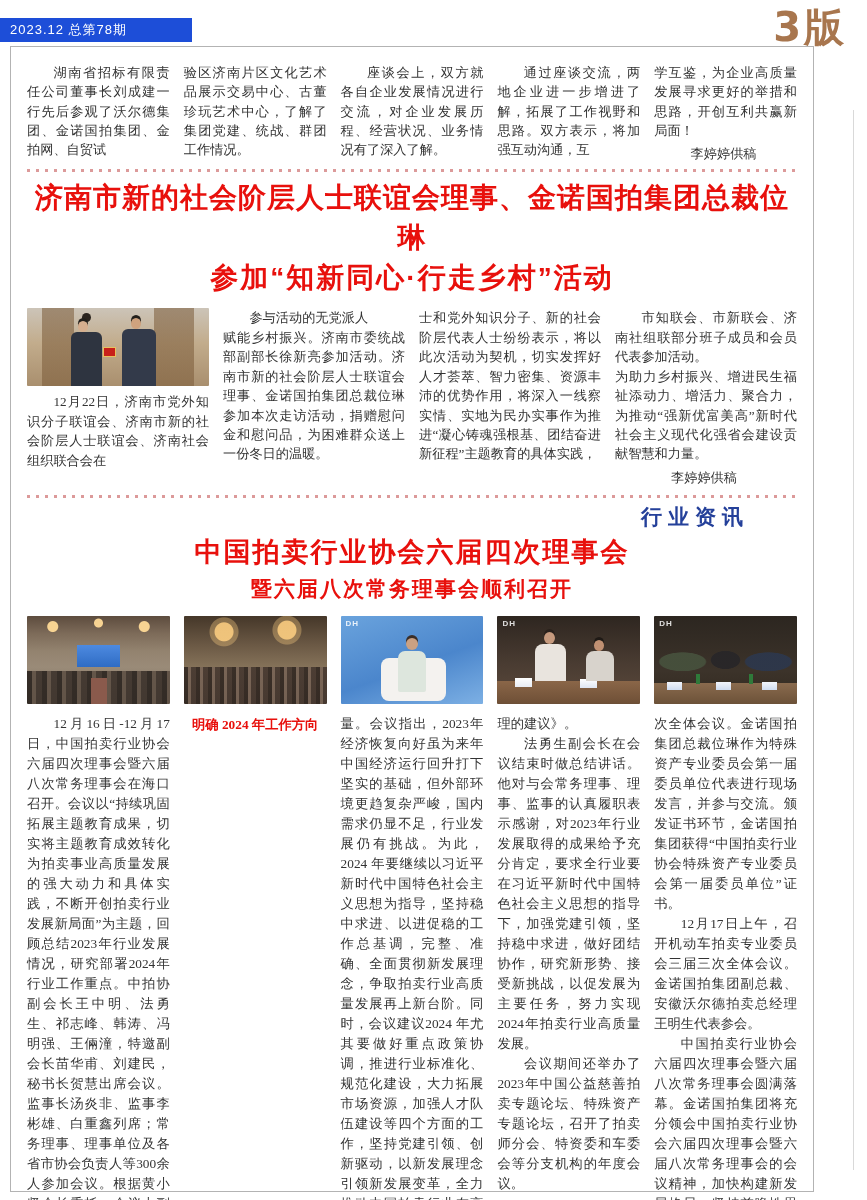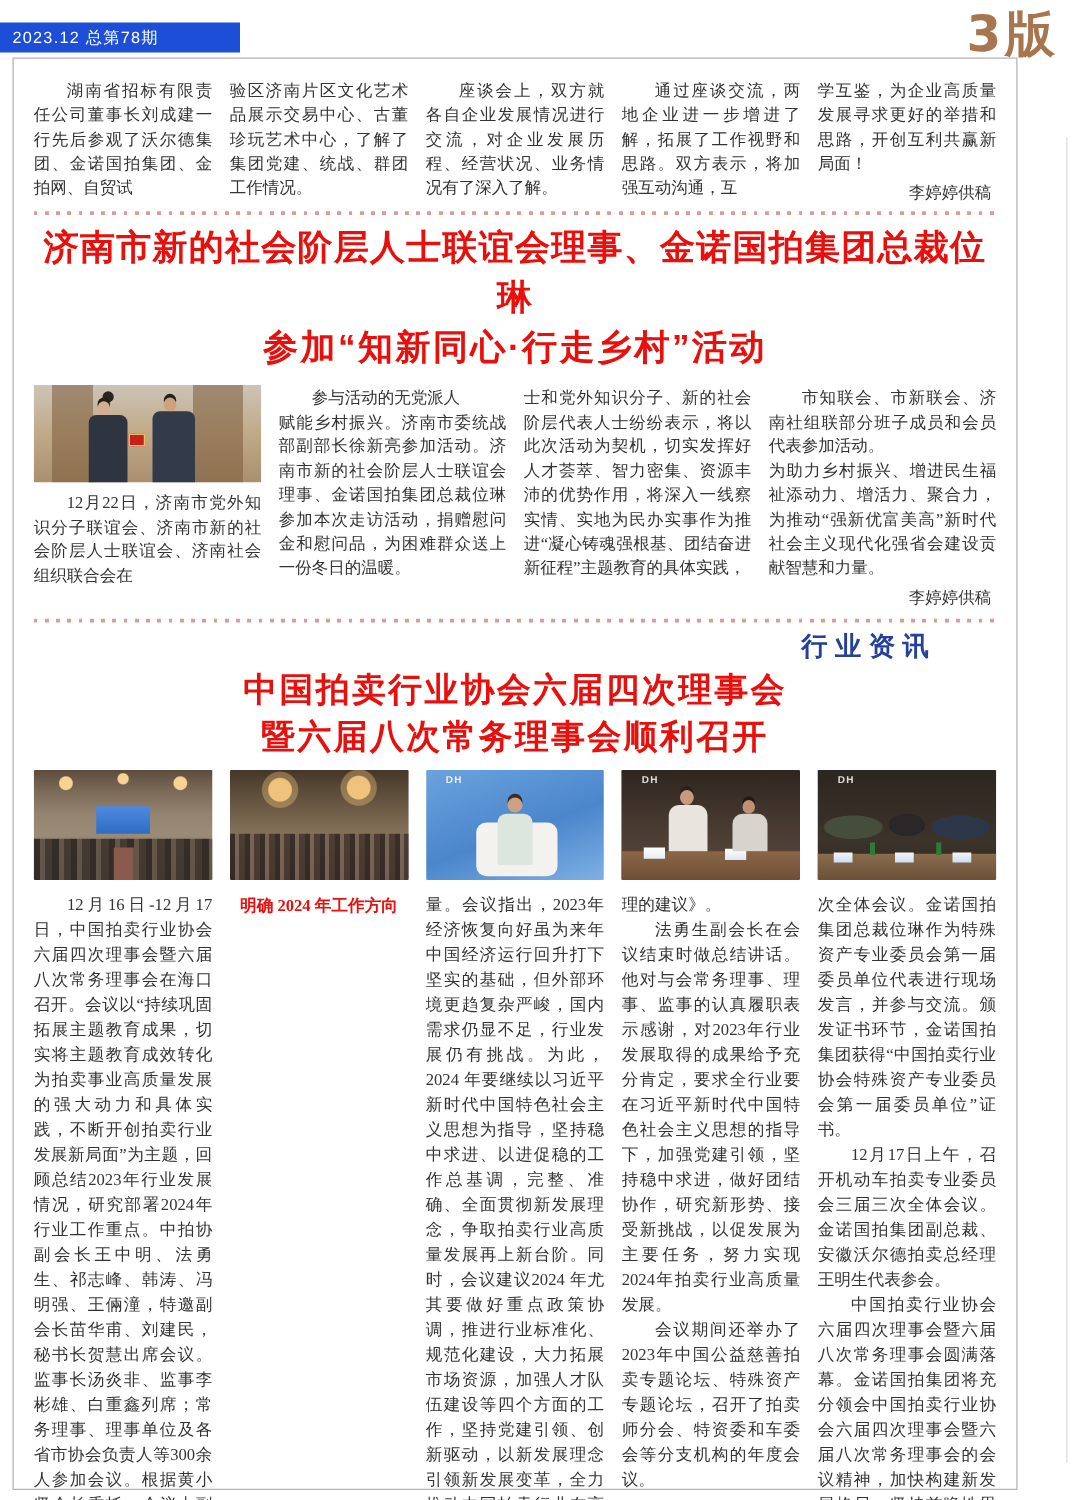--- a/index.html
+++ b/index.html
@@ -18,48 +18,48 @@
   
   .frame{position:absolute;left:10px;top:46px;width:804px;height:1146px;
     border:1px solid #b3b3b3;background:#fff;padding:16px 16px 0 16px;}
   .edge-line{position:absolute;left:853px;top:110px;width:1px;height:1060px;background:#d9d9d9;}
 
   
   .cols{display:flex;gap:14px;}
   .col{flex:1;text-align:justify;}
   .para{margin:0;}
   .ind{text-indent:2em;}
-  .byline{text-align:right;padding-right:4px;margin-top:4px;}
+  .byline{text-align:center;padding-right:4px;margin-top:4px;}
   .subhead{color:#e8100c;text-align:center;margin:1px 0;font-weight:bold;}
 
   .briefs-wrap{min-height:80px;margin-bottom:2px;}
   .briefs-wrap .col{font-size:13.2px;line-height:19.3px;}
 
   .sep{height:3px;margin:6px 0;
     background:repeating-linear-gradient(90deg,#dc9a9a 0,#dc9a9a 3px,transparent 3px,transparent 9px);}
 
   .headline{color:#e8100c;text-align:center;font-weight:bold;
     font-family:"Liberation Sans","DejaVu Sans",sans-serif;}
   .headline .l1,.headline .l2{display:block;}
   .hl-visit{margin:6px 0 10px;}
   .hl-visit .l1{font-size:28px;line-height:40px;letter-spacing:1px;}
   .hl-visit .l2{font-size:28px;line-height:40px;letter-spacing:2px;}
   .hl-caa{margin:4px 0 8px;}
   .hl-caa .l1{font-size:27px;line-height:37px;letter-spacing:2px;}
-  .hl-caa .l2{font-size:27px;line-height:37px;letter-spacing:2px;font-family:Liberation Serif, serif;}
+  .hl-caa .l2{font-size:21px;line-height:37px;letter-spacing:2px;font-family:Liberation Serif, serif;}
 
   .visit-cols{min-height:176px;margin-bottom:8px;}
   .visit-cols .col{font-size:13.2px;line-height:19.4px;}
 
   .industry-label{color:#24409a;font-weight:bold;font-size:21px;letter-spacing:6px;
     text-align:right;padding-right:48px;line-height:26px;font-family:"Liberation Serif","DejaVu Serif",serif;}
 
   .photo-row{display:flex;gap:14px;margin:6px 0 10px;}
   .photo{flex:1;height:88px;position:relative;overflow:hidden;border-radius:1px;}
-  .wm{position:absolute;left:16px;top:3px;color:rgba(255,255,255,.85);
+  .wm{position:absolute;left:5px;top:3px;color:rgba(255,255,255,.85);
     font:bold 8px "Liberation Sans","DejaVu Sans",sans-serif;letter-spacing:1px;}
 
   
   .ph1{background:
     radial-gradient(circle at 18% 12%,rgba(255,218,150,.95) 0 5px,transparent 6px),
     radial-gradient(circle at 50% 8%,rgba(255,218,150,.95) 0 4px,transparent 5px),
     radial-gradient(circle at 82% 12%,rgba(255,218,150,.95) 0 5px,transparent 6px),
     repeating-linear-gradient(90deg,rgba(45,38,33,.92) 0 5px,rgba(96,82,70,.92) 5px 9px,rgba(62,52,45,.92) 9px 15px) no-repeat 0 100%/100% 38%,
     linear-gradient(180deg,#5d4c3e 0%,#7d6b59 20%,#93836f 40%,#9a8b78 58%,#75685a 100%);}
   .ph1-screen{position:absolute;left:35%;top:33%;width:30%;height:25%;

